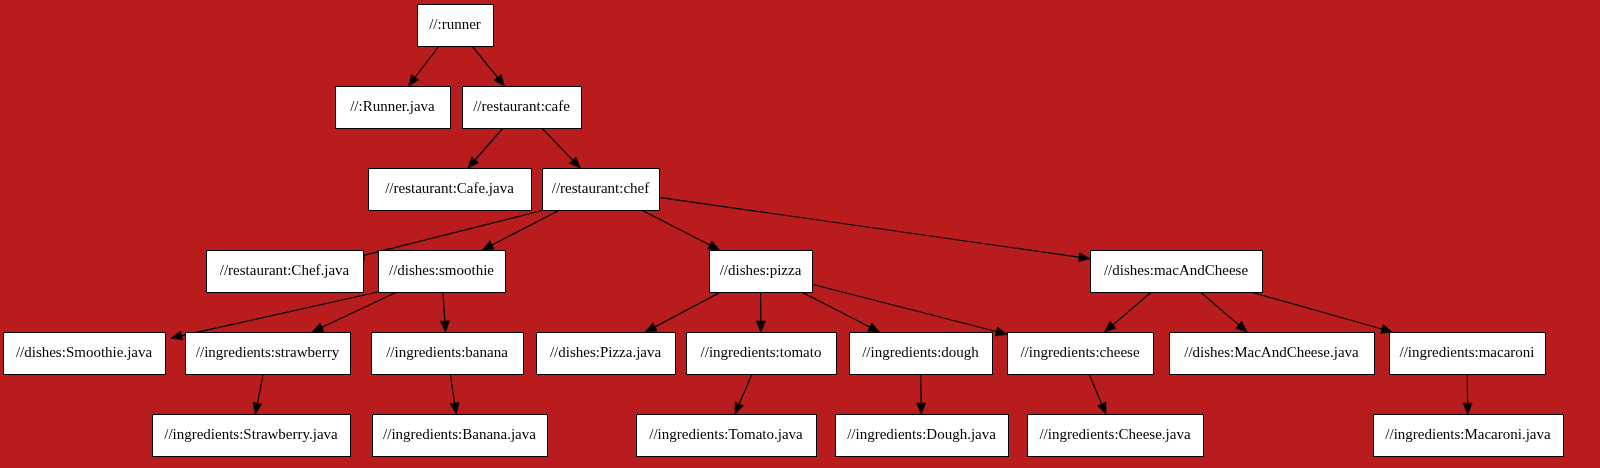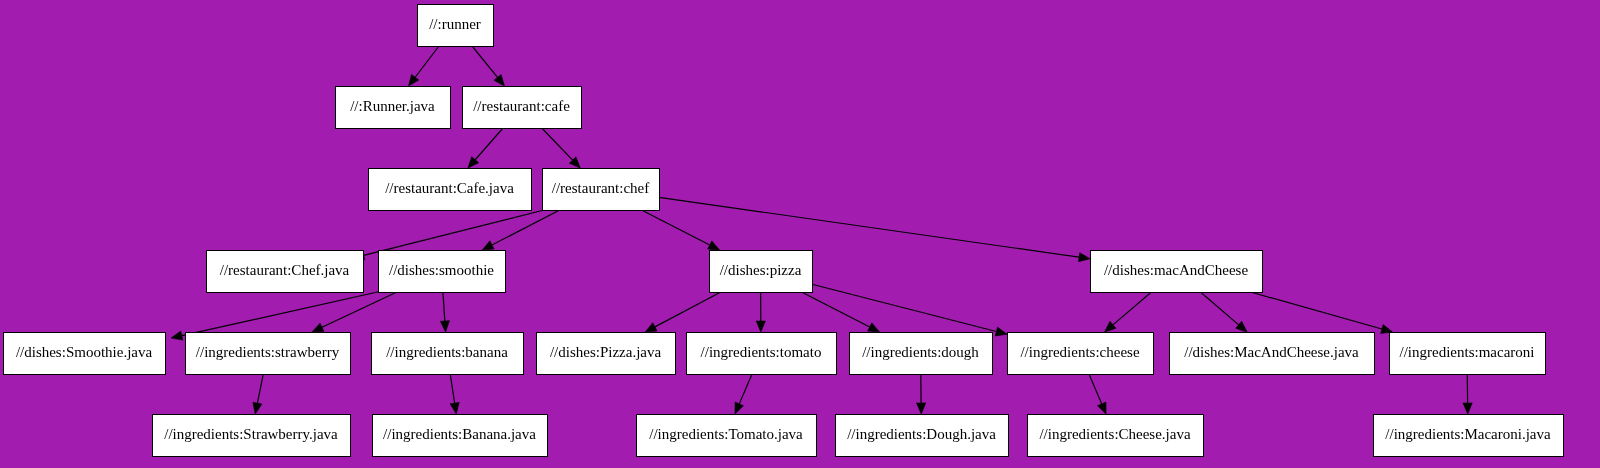--- a/index.html
+++ b/index.html
@@ -4,21 +4,21 @@
 <style>
   html, body {
     margin: 0;
     padding: 0;
     background: #ffffff;
   }
   #graph-root {
     position: relative;
     width: 1600px;
     height: 468px;
-    background: #a21caf;
+    background: #b91c1c;
     font-family: "Liberation Serif", "DejaVu Serif", serif;
     overflow: hidden;
   }
   svg#graph-canvas {
     position: absolute;
     left: 0;
     top: 0;
     width: 1600px;
     height: 468px;
     display: block;

